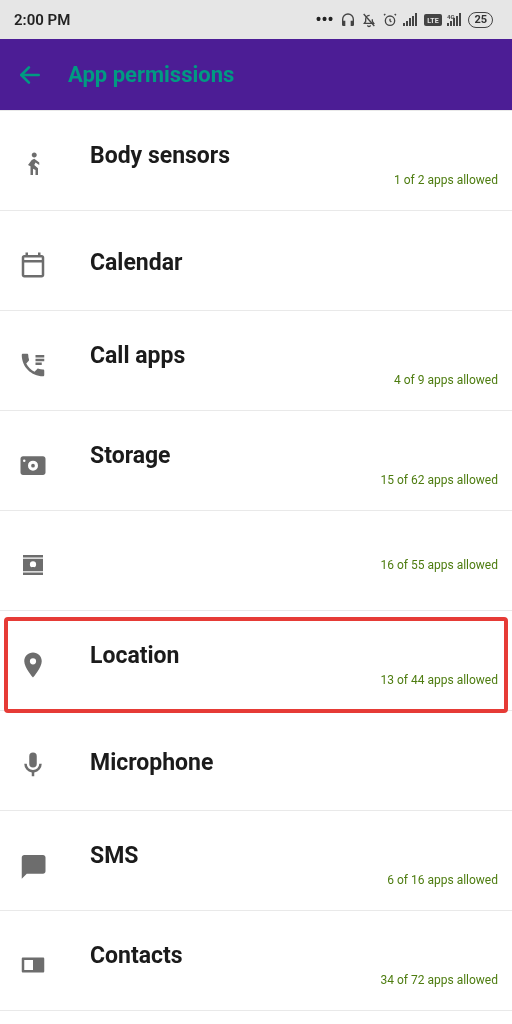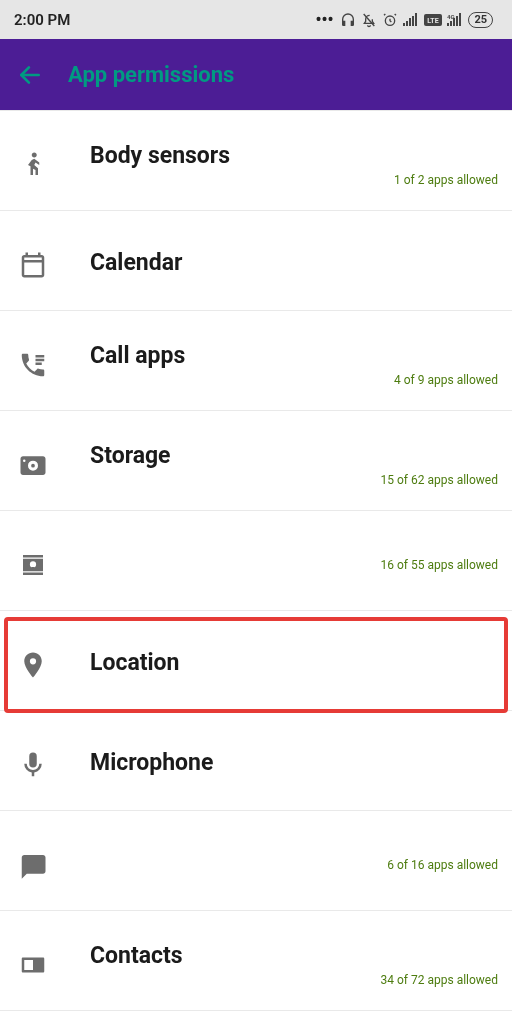--- a/index.html
+++ b/index.html
@@ -204,20 +204,21 @@
     </div>
     <div class="item-wrap">
       <div class="item">
         <div class="icon-col">
           <svg viewBox="0 0 24 24">
             <use href="#ic-location"></use>
           </svg>
         </div>
         <div class="item-text">
           <div class="item-title">Location</div>
+          <div class="item-sub">13 of 44 apps allowed</div>
         </div>
       </div>
       <div class="highlight-box"></div>
     </div>
     <div class="item-wrap">
       <div class="item">
         <div class="icon-col">
           <svg viewBox="0 0 24 24">
             <use href="#ic-microphone"></use>
           </svg>
@@ -228,20 +229,21 @@
       </div>
     </div>
     <div class="item-wrap">
       <div class="item">
         <div class="icon-col">
           <svg viewBox="0 0 24 24">
             <use href="#ic-sms"></use>
           </svg>
         </div>
         <div class="item-text">
+          <div class="item-title">SMS</div>
           <div class="item-sub">6 of 16 apps allowed</div>
         </div>
       </div>
     </div>
     <div class="item-wrap">
       <div class="item">
         <div class="icon-col">
           <svg viewBox="0 0 24 24">
             <use href="#ic-storage"></use>
           </svg>

